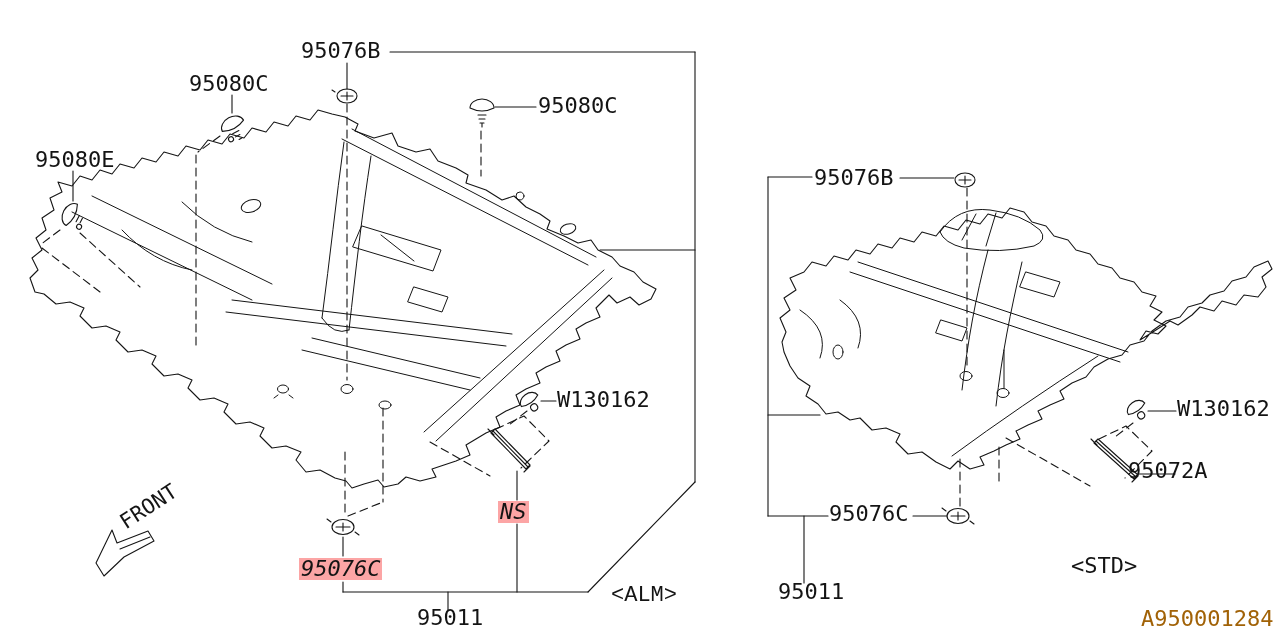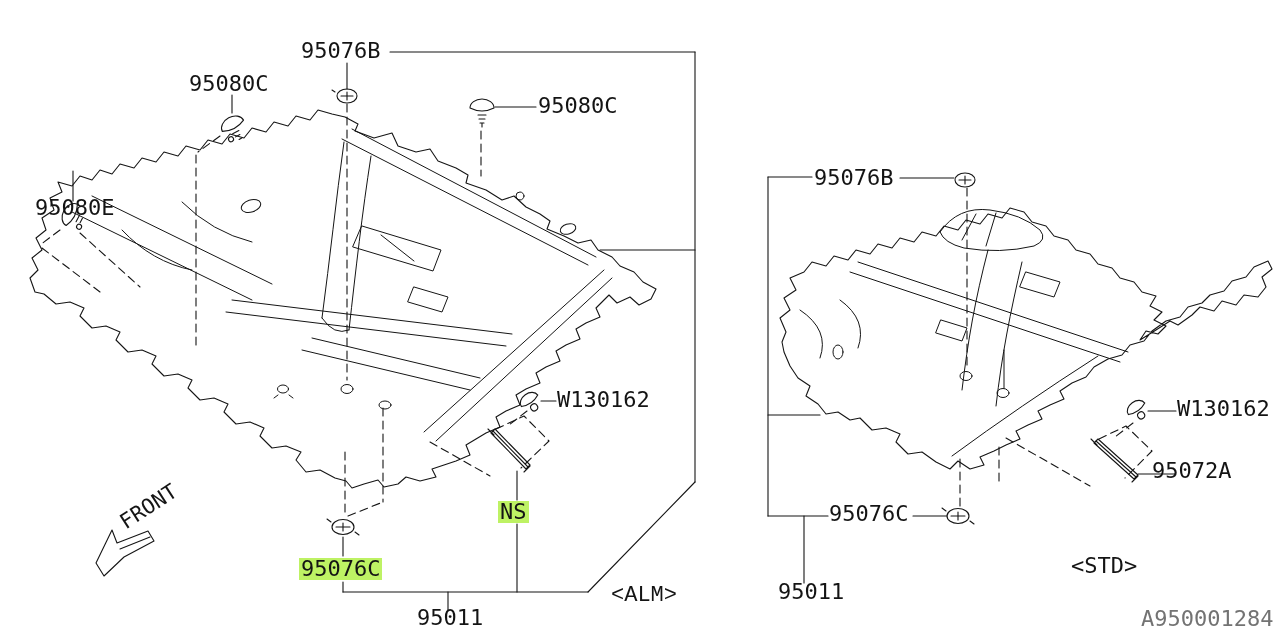--- a/index.html
+++ b/index.html
@@ -5,23 +5,23 @@
   html,body { margin:0; padding:0; background:#ffffff; }
   .stage {
     position:relative; width:1280px; height:640px; background:#ffffff;
     font-family:"DejaVu Sans Mono", monospace; overflow:hidden;
   }
   .stage svg { position:absolute; left:0; top:0; }
   .lbl {
     position:absolute; font-size:22px; line-height:1; letter-spacing:0px;
     color:#141414; white-space:nowrap; font-family:"DejaVu Sans Mono", monospace;
   }
-  .lbl.bg { background:#bef264; padding:0 2px; }
+  .lbl.bg { background:#fca5a5; padding:0 2px;font-style:italic; }
   .lbl.rot { transform:rotate(-33deg); transform-origin:left bottom; font-size:21px; }
-  .doc { font-size:22px; color:#737373; }
+  .doc { font-size:22px; color:#a16207; }
 </style>
 </head>
 <body>
 
 <div class="stage">
 
   <svg width="1280" height="640" viewBox="0 0 1280 640" fill="none" stroke="#151515" stroke-width="1.1" stroke-linecap="round" stroke-linejoin="round">
 
     <g>
       <path d="M345,117 L358,124 L355,131 L374,138 L392,133 L398,146 L416,152 L430,149 L438,161 L456,168 L468,175 L466,183 L486,190 L502,200 L514,196 L526,207 L540,214 L550,221 L547,229 L564,236 L578,243 L591,240 L598,250
@@ -187,30 +187,30 @@
     <g>
       <path d="M1094,443 L1134,479 M1098,439 L1138,475 M1094,443 L1098,439 M1134,479 L1138,475"></path>
       <path d="M1096,441 L1136,477"></path>
       <path d="M1091,439 l6,6 M1132,482 l6,-6"></path>
     </g>
   </svg>
 
   <div class="lbl" style="left:301px; top:40px;">95076B</div>
   <div class="lbl" style="left:189px; top:73px;">95080C</div>
   <div class="lbl" style="left:538px; top:95px;">95080C</div>
-  <div class="lbl" style="left:35px;  top:149px;margin-top:48px;">95080E</div>
+  <div class="lbl" style="left:35px;  top:149px;">95080E</div>
   <div class="lbl" style="left:557px; top:389px;">W130162</div>
   <div class="lbl bg" style="left:498px; top:501px;">NS</div>
   <div class="lbl bg" style="left:299px; top:558px;">95076C</div>
   <div class="lbl" style="left:417px; top:607px;">95011</div>
   <div class="lbl" style="left:611px; top:585px;font-family:Liberation Mono, monospace;">&lt;ALM&gt;</div>
   <div class="lbl rot" style="left:128px; top:512px;">FRONT</div>
 
   <div class="lbl" style="left:814px;  top:167px;">95076B</div>
   <div class="lbl" style="left:1177px; top:398px;">W130162</div>
-  <div class="lbl" style="left:1152px; top:460px;">95072A</div>
+  <div class="lbl" style="left:1128px; top:460px;">95072A</div>
   <div class="lbl" style="left:829px;  top:503px;">95076C</div>
   <div class="lbl" style="left:778px;  top:581px;">95011</div>
   <div class="lbl" style="left:1071px; top:555px;">&lt;STD&gt;</div>
 
   <div class="lbl doc" style="left:1141px; top:608px;">A950001284</div>
 
 </div>
 
 </body></html>

